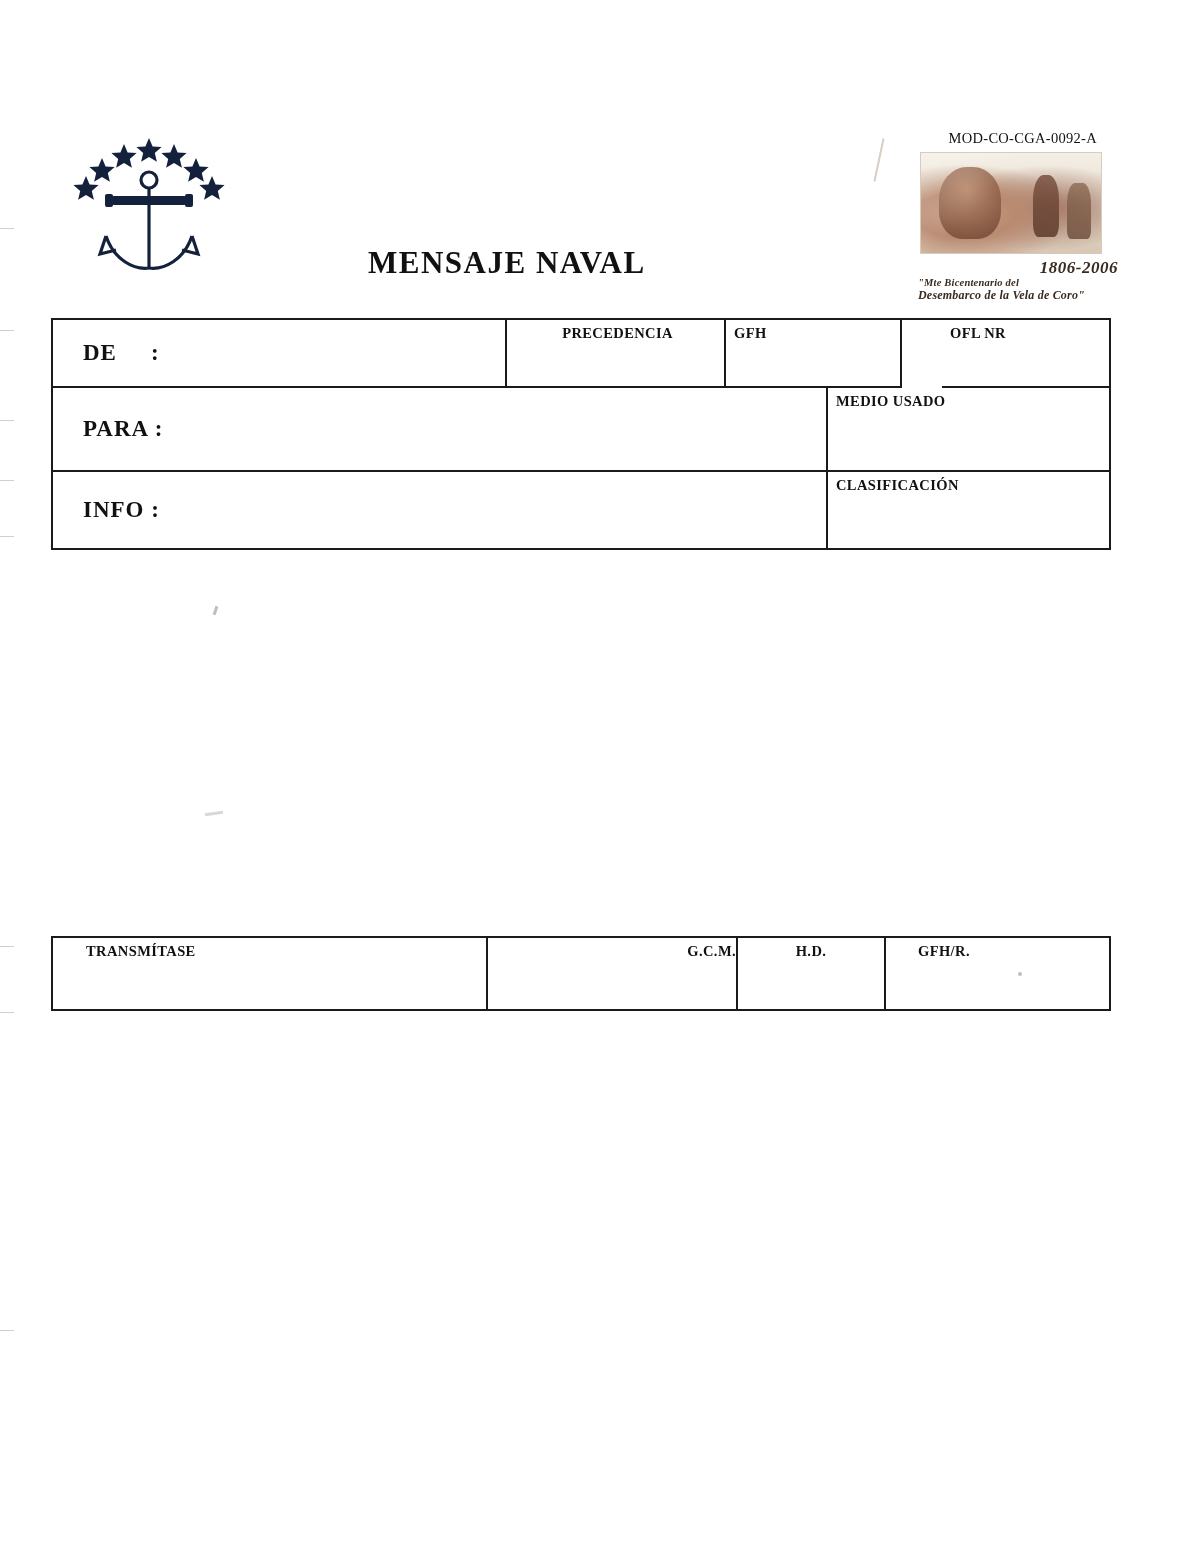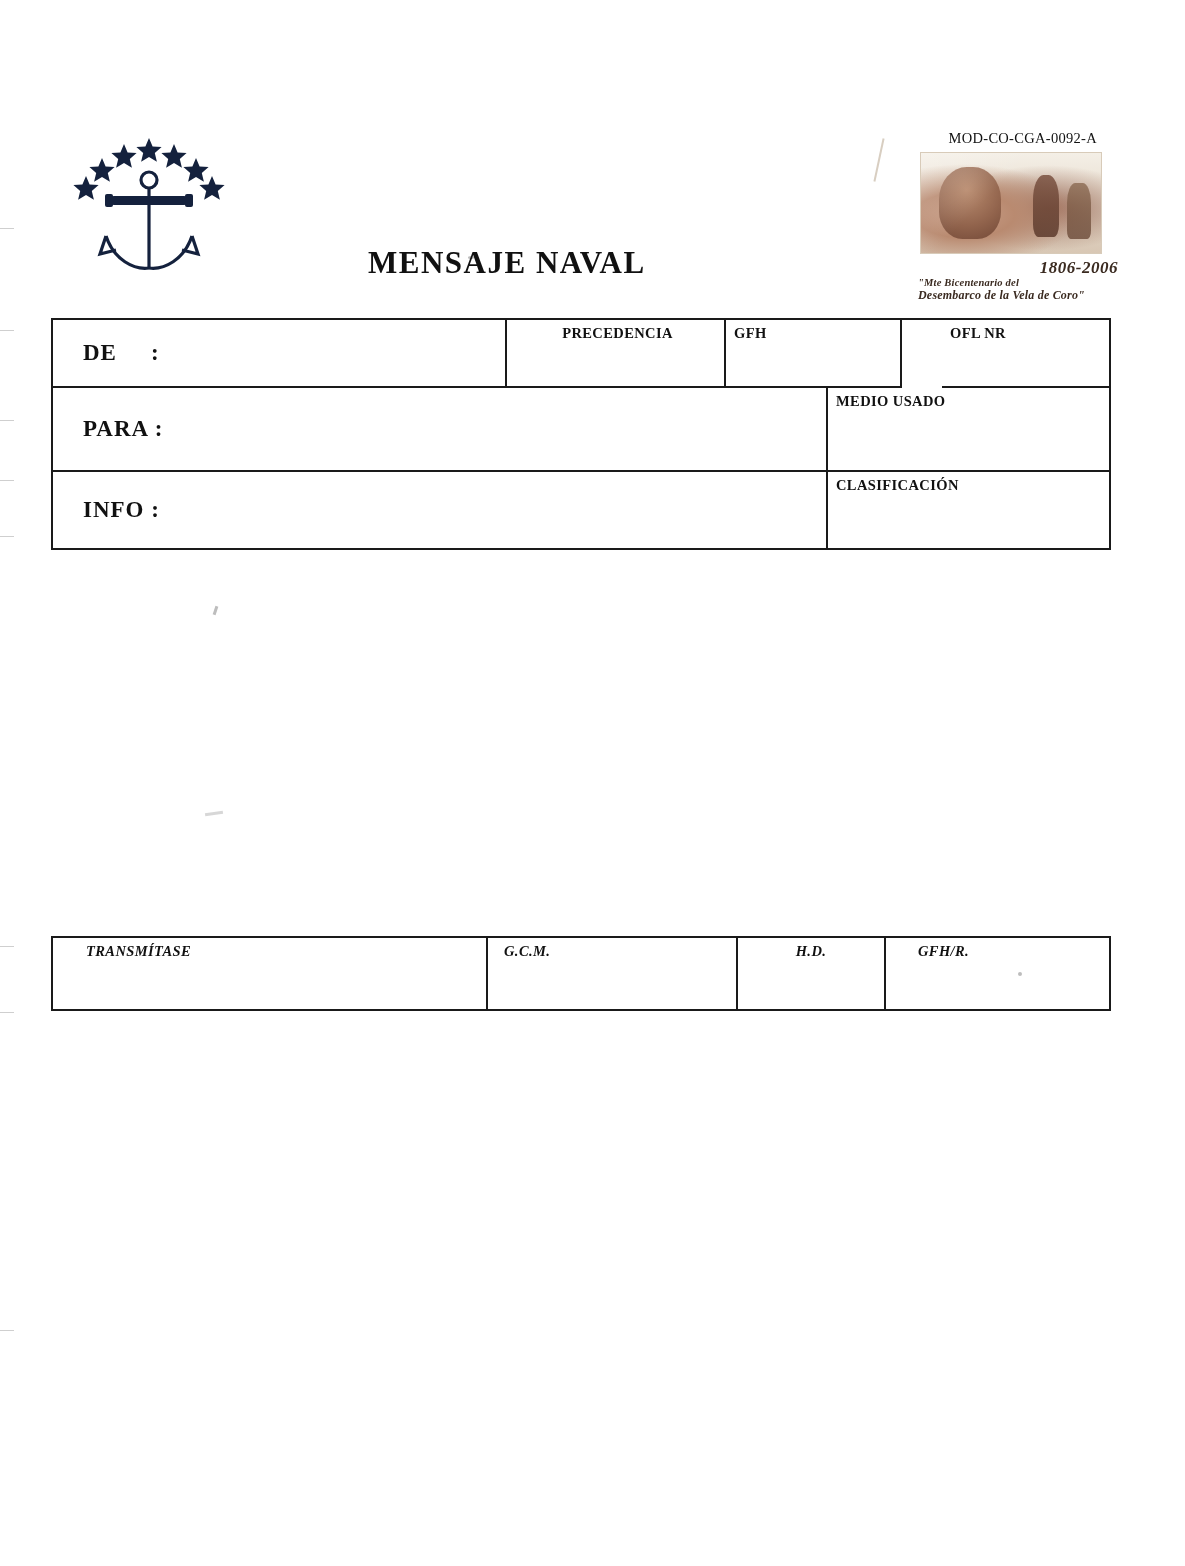--- a/index.html
+++ b/index.html
@@ -178,21 +178,20 @@
 
   
   .grid2 {
     position: absolute;
     left: 51px;
     top: 936px;
     width: 1060px;
     height: 75px;
     border: 2px solid #1a1a1a;
     box-sizing: border-box;
-    font-style: italic;
   }
 
   .speck {
     position: absolute;
     background: #bdbdbd;
   }
 </style>
 </head>
 <body>
 
@@ -323,21 +322,21 @@
 </div>
 
 <div class="grid2">
 
   <div class="cell b-r" style="left:0; top:0; width:435px; height:71px;">
     <div class="lbl-small" style="padding-left:33px;">TRANSMÍTASE</div>
     <div class="val-line"></div>
   </div>
 
   <div class="cell b-r" style="left:435px; top:0; width:250px; height:71px;">
-    <div class="lbl-small" style="text-align:left;padding-left:16px;">G.C.M.</div>
+    <div class="lbl-small" style="text-align:right;padding-left:16px;">G.C.M.</div>
     <div class="val-line"></div>
   </div>
 
   <div class="cell" style="left:833px; top:0; width:223px; height:71px;">
     <div class="lbl-small" style="padding-left:32px;">GFH/R.</div>
     <div class="val-line"></div>
   </div>
 
   <div class="cell b-r" style="left:685px; top:0; width:148px; height:71px;">
     <div class="lbl-small" style="text-align:center;padding-left:0;">H.D.</div>

